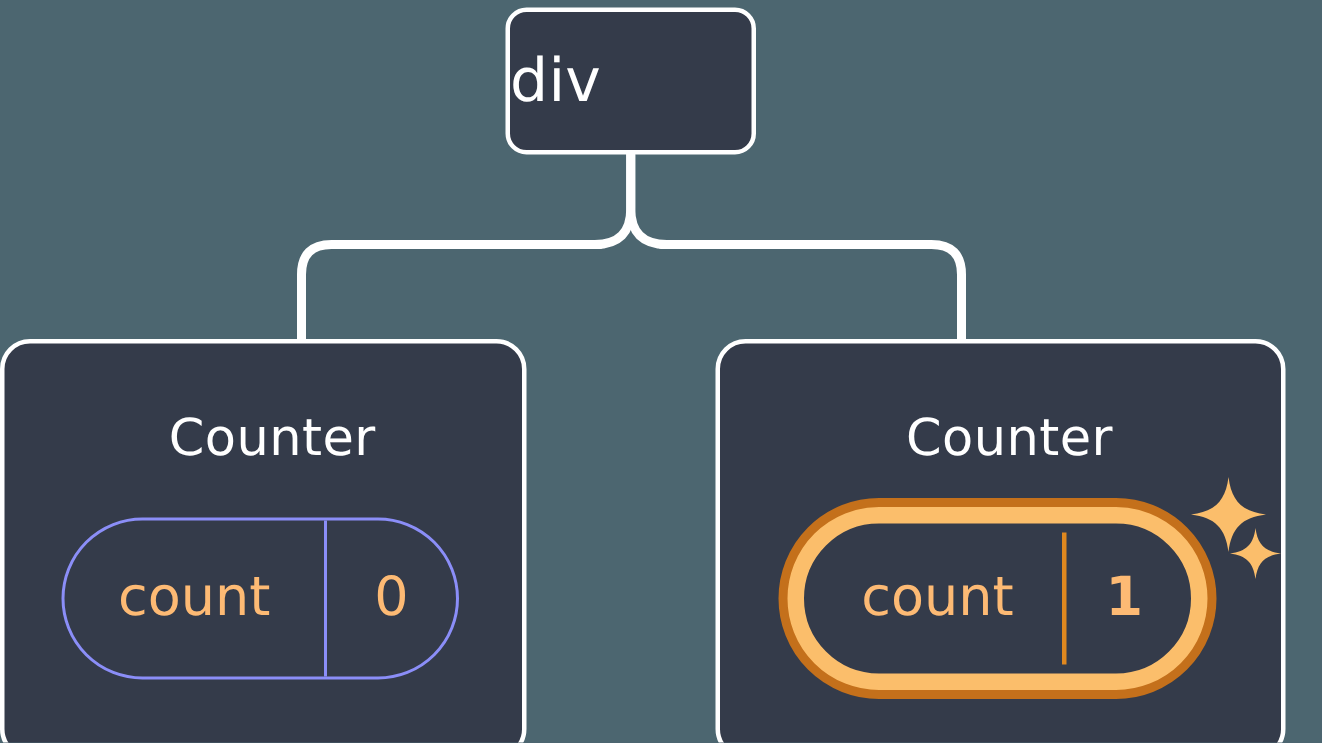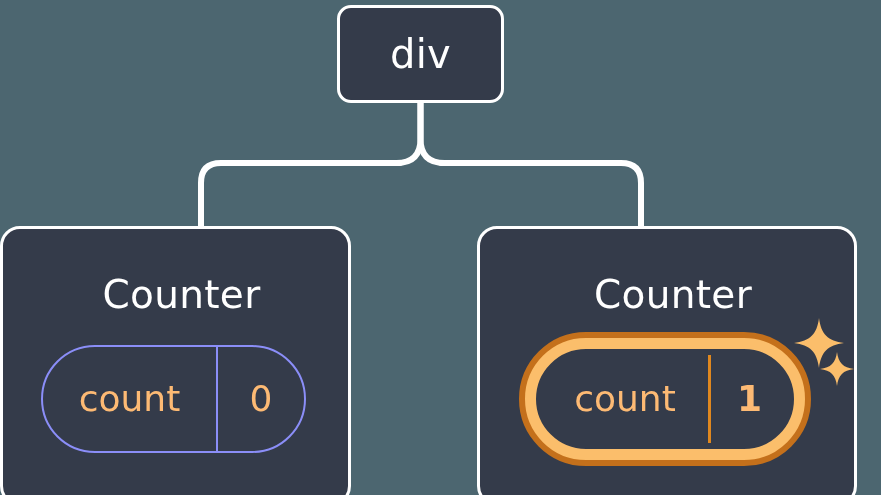--- a/index.html
+++ b/index.html
@@ -40,21 +40,21 @@
     border: 3px solid #FFFFFF;
     border-radius: 14px;
   }
   .node.root {
     left: 337px;
     top: 5px;
     width: 167px;
     height: 98px;
     display: flex;
     align-items: center;
-    justify-content: center;
+    justify-content: flex-start;
   }
   .node.leaf {
     width: 351px;
     height: 280px;
     border-radius: 20px;
   }
   .node.leaf-left {
     left: 0px;
     top: 226px;
   }
@@ -72,21 +72,21 @@
     line-height: 1;
   }
 
   .leaf-title {
     position: absolute;
     left: 0;
     right: 0;
     top: 46px;
     text-align: center;
     color: #FFFFFF;
-    font-size: 39px;
+    font-size: 34px;
     font-weight: 400;
     line-height: 1;
     letter-spacing: 0.3px;
     padding-left: 12px;
   }
 
   
   .pill {
     position: absolute;
     box-sizing: border-box;

